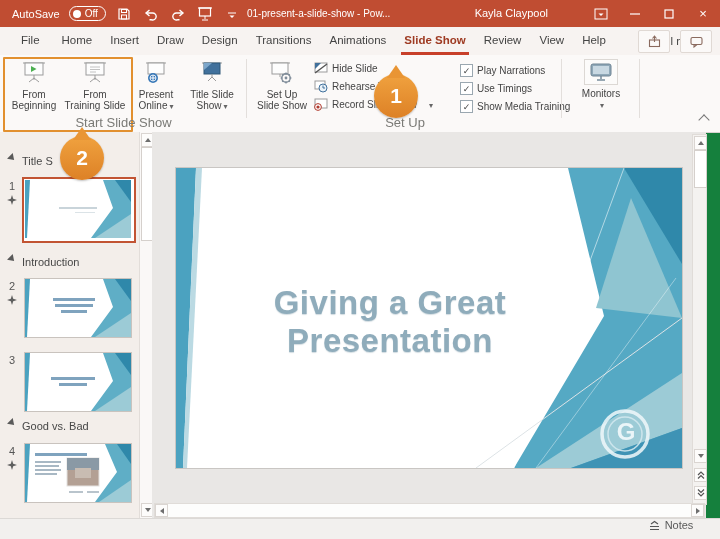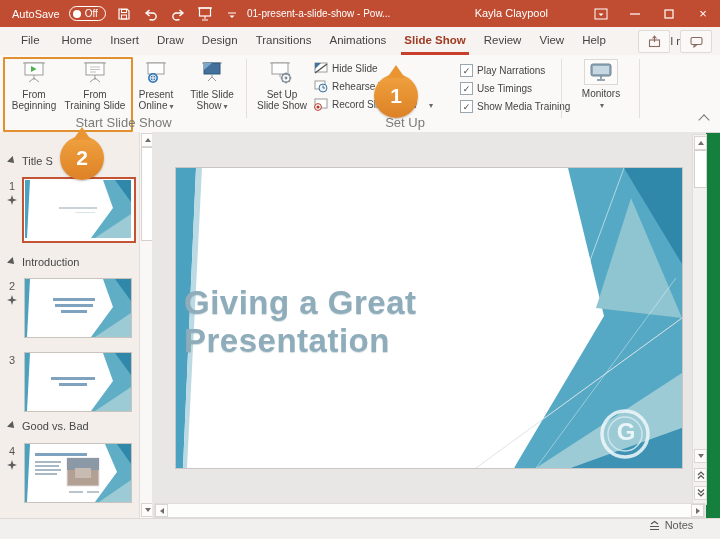--- a/index.html
+++ b/index.html
@@ -45,41 +45,41 @@
   
   .callout{position:absolute;width:44px;height:44px;border-radius:50%;
     background:linear-gradient(180deg,#F0A23F,#DD8126);box-shadow:0 1px 2px rgba(0,0,0,.25);
     display:flex;align-items:center;justify-content:center;color:#fff;font-size:21px;font-weight:bold;z-index:30;}
   .callout::before{content:"";position:absolute;top:-9px;left:50%;transform:translateX(-50%);
     width:0;height:0;border-left:9px solid transparent;border-right:9px solid transparent;
     border-bottom:13px solid #E99534;}
   
   .panel{position:absolute;left:0;top:132px;width:152px;height:386px;background:#F3EEEA;overflow:hidden;
     font-size:11px;color:#474747;}
-  .sec{position:absolute;left:8px;display:flex;align-items:center;gap:6px;}
+  .sec{position:absolute;left:8px;display:flex;align-items:flex-start;gap:6px;}
   .tri-dr{width:0;height:0;border-left:4px solid transparent;border-right:4px solid transparent;
     border-top:6px solid #5A5A5A;transform:rotate(-45deg);}
   .thumb{position:absolute;background:#fff;border:1px solid #C9C3BE;}
   .thumb.selected{border:2px solid #C25433;padding:1px;background:#fff;}
   .snum{position:absolute;left:9px;font-size:11px;color:#555;}
   .sstar{position:absolute;left:7px;}
   .panel-scroll{position:absolute;left:139px;top:0;width:13px;height:100%;background:#FAF8F7;
     border-left:1px solid #E2DDD9;}
   .sb-btn{position:absolute;left:1px;width:11px;height:12px;background:#FDFCFB;border:1px solid #DAD5D1;
     display:flex;align-items:center;justify-content:center;}
   .tri-u{width:0;height:0;border-left:3px solid transparent;border-right:3px solid transparent;border-bottom:4px solid #6E6E6E;}
   .tri-d{width:0;height:0;border-left:3px solid transparent;border-right:3px solid transparent;border-top:4px solid #6E6E6E;}
   .tri-l{width:0;height:0;border-top:3px solid transparent;border-bottom:3px solid transparent;border-right:4px solid #6E6E6E;}
   .tri-r{width:0;height:0;border-top:3px solid transparent;border-bottom:3px solid transparent;border-left:4px solid #6E6E6E;}
   .sb-thumb{position:absolute;left:1px;width:11px;background:#fff;border:1px solid #D5D0CC;}
   
   .editor{position:absolute;left:152px;top:132px;width:554px;height:386px;background:#E9E7E5;}
   .canvas{position:absolute;left:24px;top:36px;width:506px;height:300px;background:#fff;
     box-shadow:0 0 0 1px #C9C6C3;}
-  .slide-title{position:absolute;left:8px;right:86px;top:116px;font-size:33px;
+  .slide-title{position:absolute;left:8px;right:86px;top:116px;text-align:center;font-size:33px;
     font-weight:bold;color:#8FACBB;letter-spacing:.5px;text-shadow:0 1px 1px rgba(125,155,170,.35);}
   .slide-sub{position:absolute;right:86px;top:169px;font-size:10px;font-weight:bold;color:#8FB0BD;}
   .vscroll{position:absolute;left:540px;top:2px;width:13px;height:369px;background:#F4F2F0;border:1px solid #E0DCD8;}
   .hscroll{position:absolute;left:2px;top:371px;width:549px;height:13px;background:#FDFDFC;border:1px solid #E0DCD8;}
   
   .statusbar{position:absolute;left:0;top:518px;width:720px;height:21px;background:#F2F0EE;
     border-top:1px solid #DCD9D6;font-size:11px;color:#5A5A5A;}
   .sb-right{position:absolute;right:10px;top:0;height:100%;display:flex;align-items:center;gap:9px;flex-direction:column;}
   .viewbtn{width:22px;height:17px;display:flex;align-items:center;justify-content:center;border-radius:1px;}
   .viewbtn.sel{background:#DCD8D4;}

